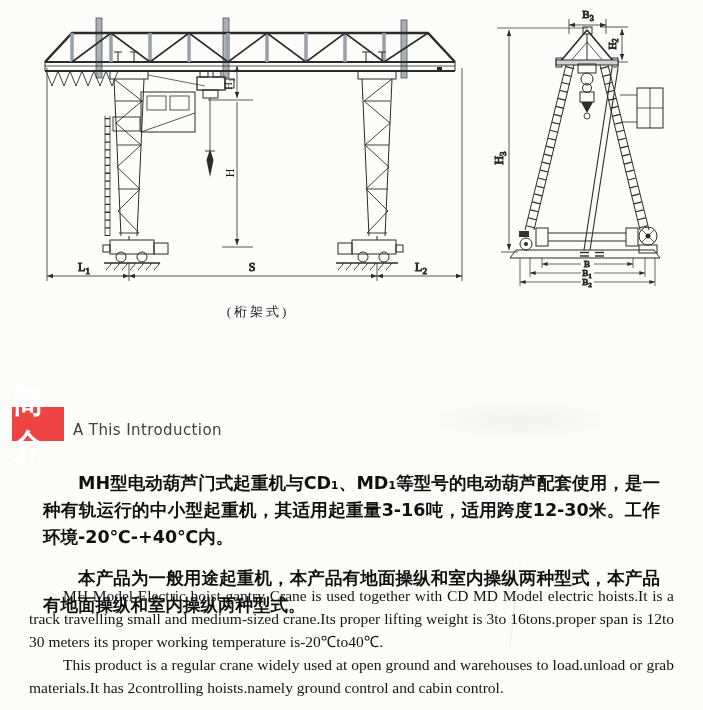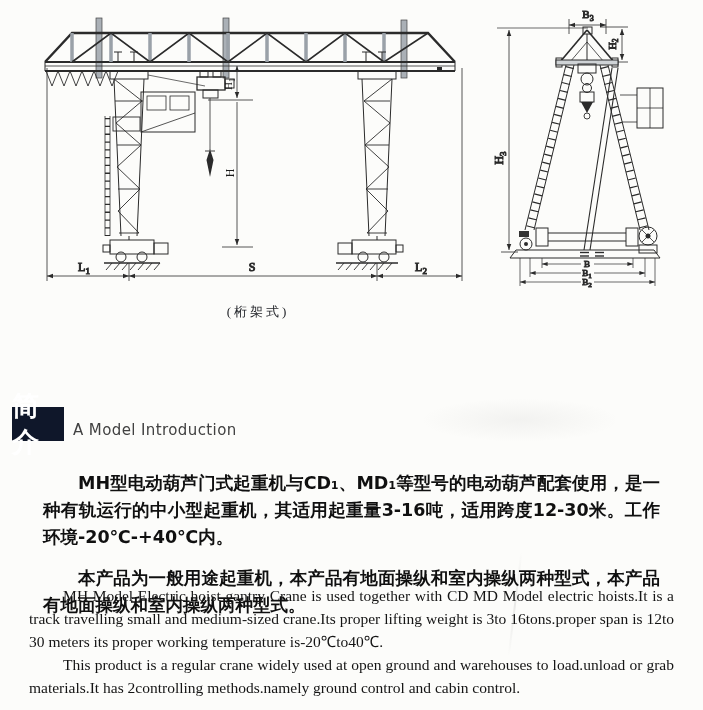--- a/index.html
+++ b/index.html
@@ -12,23 +12,23 @@
     color:#1b1b1b;
   }
   .drawing-svg{position:absolute;left:0;top:0;}
   .caption{
     position:absolute;left:158px;top:303px;width:200px;
     text-align:center;font-size:13px;letter-spacing:3px;
     font-family:"Liberation Serif", serif;color:#23252a;
   }
   .intro-row{position:absolute;left:12px;top:407px;height:34px;display:flex;align-items:flex-end;}
   .intro-badge{
-    width:52px;height:34px;background:#0f172a;color:#ffffff;
+    width:52px;height:34px;background:#ef4444;color:#ffffff;
     display:flex;align-items:center;justify-content:center;
-    font-family:"DejaVu Sans", sans-serif;font-weight:bold;font-size:27px;letter-spacing:1px;
+    font-family:"DejaVu Sans", sans-serif;font-weight:bold;font-size:32px;letter-spacing:1px;
   }
   .intro-subtitle{
     margin-left:9px;padding-bottom:2px;
     font-family:"DejaVu Sans", sans-serif;font-size:15px;color:#414141;letter-spacing:0.4px;
   }
   .cn-block{position:absolute;left:29px;width:645px;top:456px;}
   .cn-block p{
     margin:14px;font-family:"DejaVu Sans", sans-serif;font-weight:bold;
     font-size:17.5px;line-height:27px;text-align:justify;text-indent:2em;color:#101010;
   }
@@ -319,28 +319,28 @@
       <text text-anchor="middle" font-size="9" x="587" y="267"><tspan>B</tspan></text>
       <text text-anchor="middle" font-size="9" x="587" y="276"><tspan>B</tspan><tspan font-size="7" dy="2">1</tspan></text>
       <text text-anchor="middle" font-size="9" x="587" y="285"><tspan>B</tspan><tspan font-size="7" dy="2">2</tspan></text>
     </g>
   </svg>
 
   <div class="caption">(桁架式)</div>
 
   <div class="intro-row">
     <div class="intro-badge">简介</div>
-    <div class="intro-subtitle">A Model Introduction</div>
+    <div class="intro-subtitle">A This Introduction</div>
   </div>
 
   <div class="cn-block">
     <p>MH型电动葫芦门式起重机与CD₁、MD₁等型号的电动葫芦配套使用，是一种有轨运行的中小型起重机，其适用起重量3-16吨，适用跨度12-30米。工作环境-20℃-+40℃内。</p>
     <p>本产品为一般用途起重机，本产品有地面操纵和室内操纵两种型式，本产品有地面操纵和室内操纵两种型式。</p>
   </div>
 
   <div class="en-block">
     <p>MH Model Electric hoist gantry Crane is used together with CD MD Model electric hoists.It is a track travelling small and medium-sized crane.Its proper lifting weight is 3to 16tons.proper span is 12to 30 meters its proper working temperature is-20℃to40℃.</p>
-    <p>This product is a regular crane widely used at open ground and warehouses to load.unload or grab materials.It has 2controlling methods.namely ground control and cabin control.</p>
+    <p>This product is a regular crane widely used at open ground and warehouses to load.unload or grab materials.It has 2controlling hoists.namely ground control and cabin control.</p>
   </div>
 
   <div class="smudge"></div>
   <div class="crease"></div>
 </div>
 
 </body></html>

